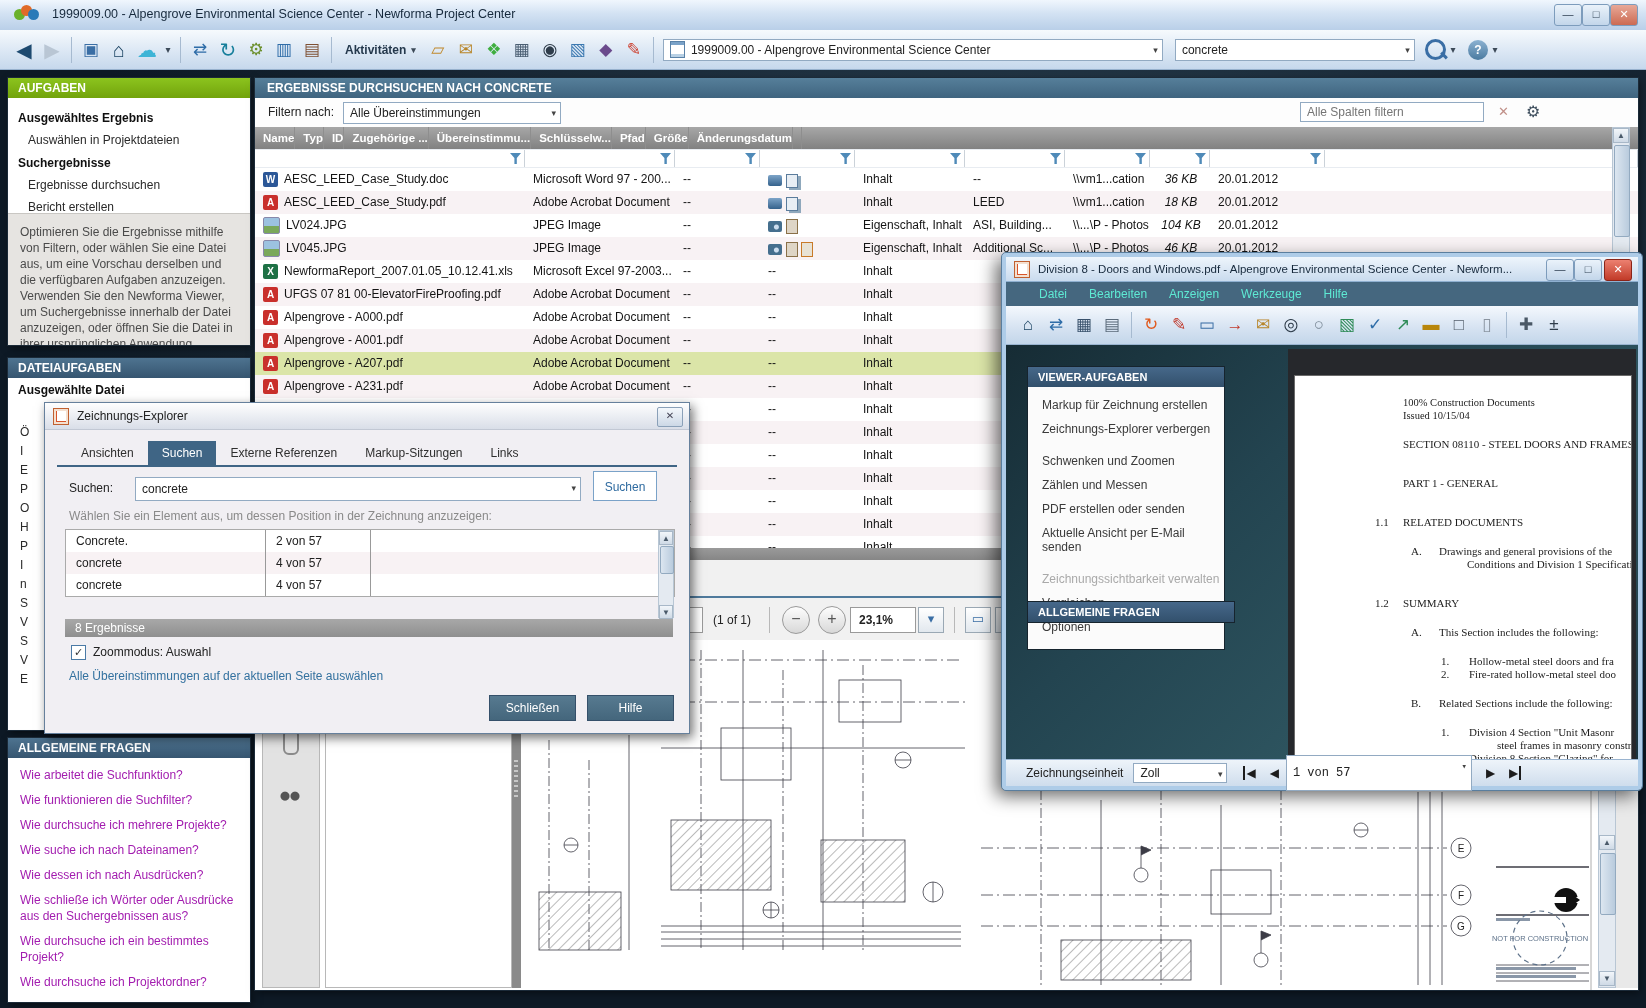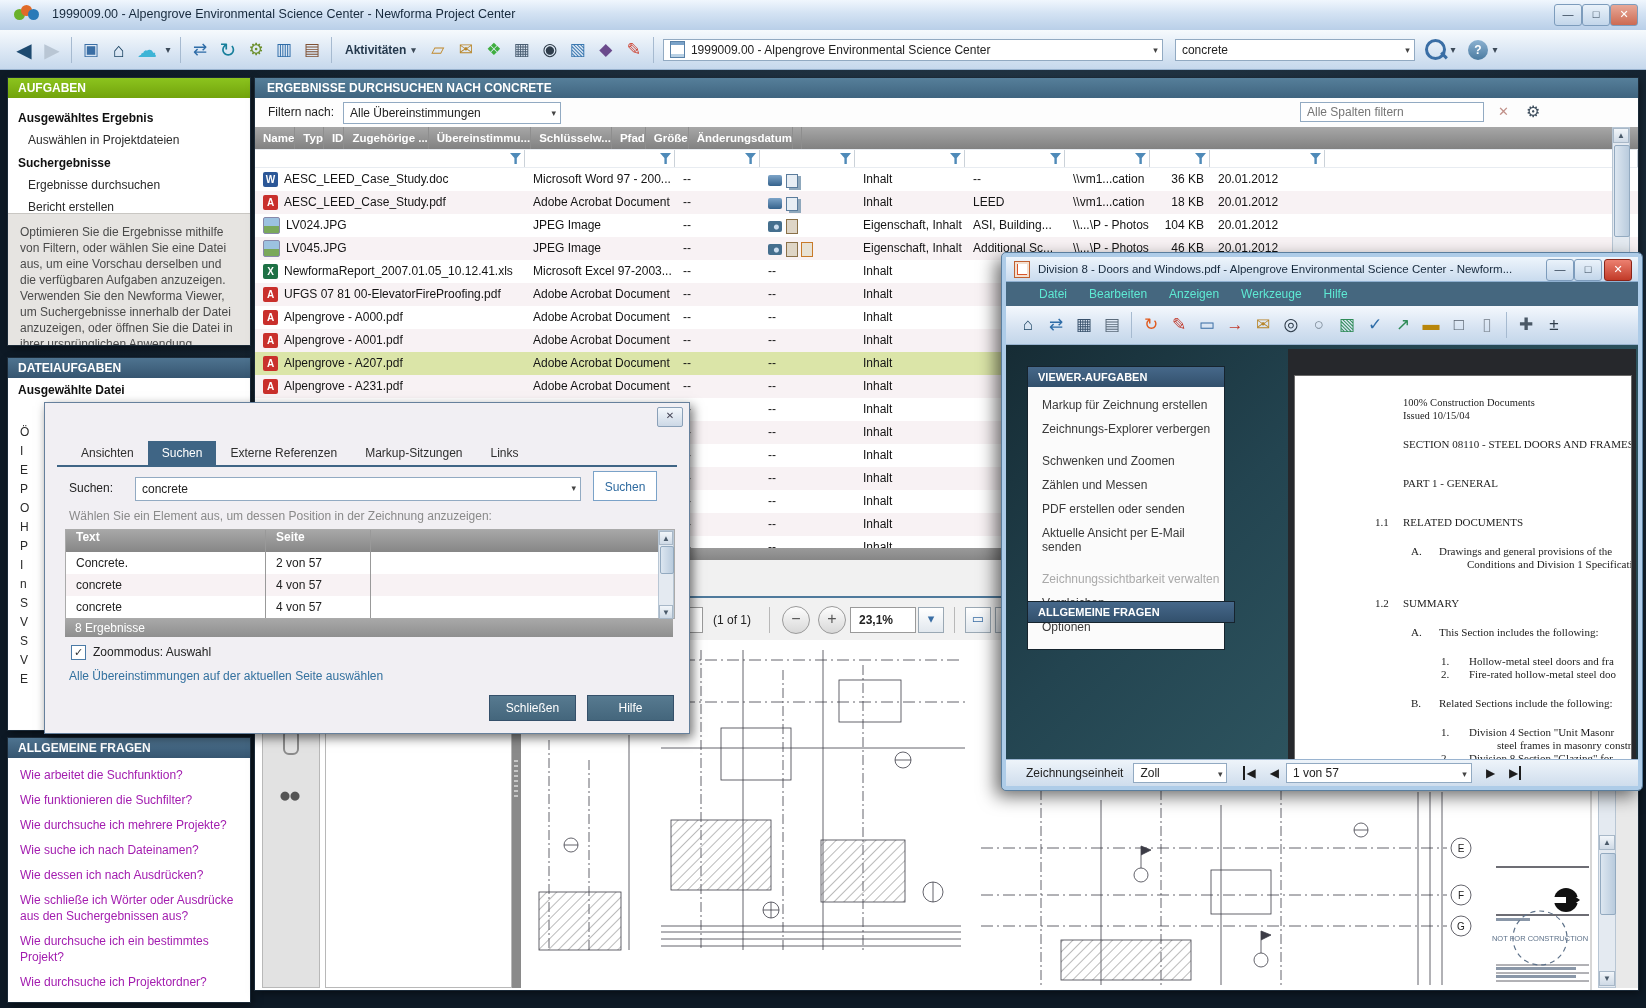--- a/index.html
+++ b/index.html
@@ -57,21 +57,21 @@
   .funnel{position:absolute;right:3px;top:3px;width:11px;height:11px;background:#4f8ab8;
     clip-path:polygon(0 0,100% 0,62% 45%,62% 100%,40% 100%,40% 45%);}
   .rows{position:absolute;left:0;top:90px;width:100%;height:380px;overflow:hidden;}
   .trow{display:flex;height:23px;line-height:23px;background:#fff;}
   .trow:nth-of-type(even){background:#f8f2f4;}
   .trow.selected{background:#dbe5a8;}
   .cell{box-sizing:border-box;padding-left:8px;white-space:nowrap;overflow:hidden;color:#141414;}
   .c-name{width:270px;display:flex;align-items:center;}
   .c-typ{width:150px;}.c-id{width:85px;}.c-zug{width:95px;display:flex;align-items:center;}
   .c-ueb{width:110px;}.c-sch{width:100px;}.c-pfad{width:85px;}
-  .c-size{width:60px;text-align:right;padding-right:6px;}
+  .c-size{width:60px;text-align:center;padding-right:6px;font-style:italic;}
   .c-datum{width:115px;}
   .fic{flex:none;width:15px;height:15px;margin-right:6px;border-radius:2px;color:#fff;
     font:bold 10px/15px "Liberation Sans",sans-serif;text-align:center;}
   .fic.word{background:#2b5797;}.fic.word::after{content:"W";}
   .fic.pdf{background:#c9302c;}.fic.pdf::after{content:"A";}
   .fic.xls{background:#1e7145;}.fic.xls::after{content:"X";}
   .fic.img{background:linear-gradient(#9cc2e0 55%,#7aa85a 55%);border:1px solid #88a;}
   .chip{position:relative;height:14px;width:0;display:inline-block;}
   .chip.pc{width:36px;}
   .chip.pc::before{content:"";position:absolute;left:0;top:2px;width:14px;height:11px;border-radius:2px;
@@ -781,20 +781,24 @@
     <div style="position:absolute;left:1361px;top:562px;width:22px;height:348px;background:#e9e9e9;"></div>
 
     <div class="sbar" style="left:1357px;top:49px;width:18px;height:420px;">
       <span class="sarr" style="top:0;">▲</span>
       <span class="sthumb" style="top:17px;height:90px;"></span>
       <span class="sarr" style="top:403px;">▼</span>
     </div>
   </div>
 
   <div class="dialog">
+    <div class="dtitle">
+      <span class="orangedoc"></span>
+      <span>Zeichnungs-Explorer</span>
+    </div>
     <span class="dx">✕</span>
 
     <div class="tabs">
 
     <span class="tab">Ansichten</span>
         <span class="tab active">Suchen</span>
         <span class="tab">Externe Referenzen</span>
         <span class="tab">Markup-Sitzungen</span>
         <span class="tab">Links</span>
       </div>
@@ -804,26 +808,20 @@
     <span class="combo" style="position:absolute;left:90px;top:74px;width:446px;height:24px;">
       <span>concrete</span>
       <span class="car">▾</span>
     </span>
     <span style="position:absolute;left:548px;top:68px;width:64px;height:30px;background:#fff;border:1px solid #7aa2c8;
                  color:#2f6ba0;text-align:center;line-height:30px;box-sizing:border-box;">Suchen</span>
 
     <div style="position:absolute;left:24px;top:106px;color:#8a8a8a;">Wählen Sie ein Element aus, um dessen Position in der Zeichnung anzuzeigen:</div>
 
     <div style="position:absolute;left:20px;top:126px;width:608px;border:1px solid #aaa;">
-      <div class="dgrid-head">
-        <span class="dcol1">Text</span>
-        <span class="dcol2">Seite</span>
-        <span class="dcol3"></span>
-        <span style="width:16px;background:#e4eaf1;"></span>
-      </div>
       <div>
 
           <div class="dgrid-row">
             <span class="dcol1">Concrete.</span>
             <span class="dcol2">2 von 57</span>
             <span class="dcol3"></span>
           </div>
 
           <div class="dgrid-row">
             <span class="dcol1">concrete</span>
@@ -981,21 +979,21 @@
     </div>
 
     <div class="vbottom">
       <span style="margin-left:20px;">Zeichnungseinheit</span>
       <span class="combo" style="width:94px;margin-left:10px;height:20px;">
         <span>Zoll</span>
         <span class="car">▾</span>
       </span>
       <span class="navg" style="margin-left:16px;border-left:2px solid #1c1c1c;padding-left:1px;">◀</span>
       <span class="navg">◀</span>
-      <span class="combo" style="width:186px;height:20px;">
+      <span class="combo" style="width:186px;height:36px;font-family:Liberation Mono, monospace;">
         <span>1 von 57</span>
         <span class="car">▾</span>
       </span>
       <span class="navg" style="margin-left:14px;">▶</span>
       <span class="navg" style="border-right:2px solid #1c1c1c;padding-right:1px;">▶</span>
     </div>
   </div>
 
 </div>
 

